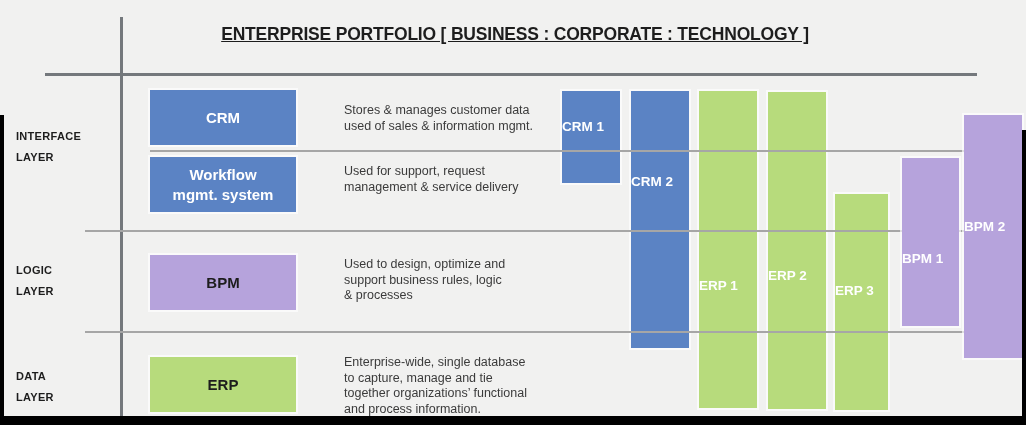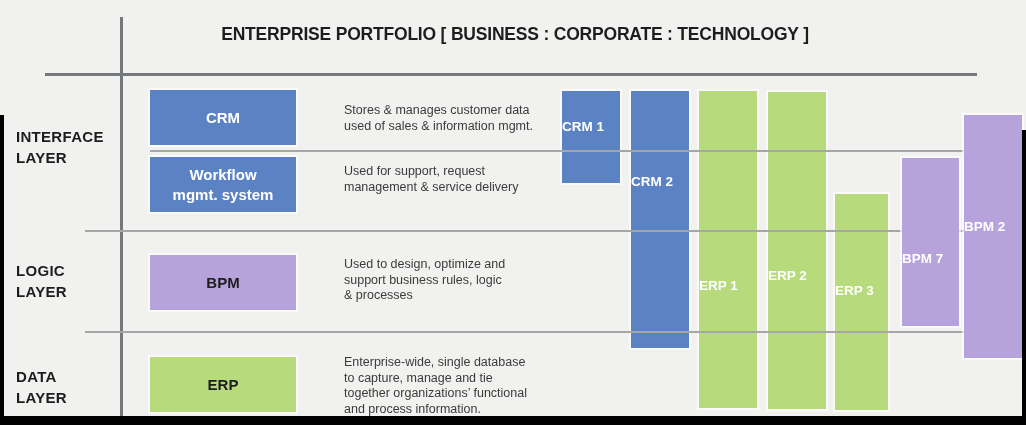--- a/index.html
+++ b/index.html
@@ -10,29 +10,30 @@
     width:1026px; height:425px;
     background: var(--bg, #f1f1f0);
     overflow:hidden;
   }
 
   .title {
     position:absolute; left:120px; top:24px; width:790px;
     text-align:center;
     font-size:17.5px; font-weight:bold; letter-spacing:-0.2px;
     color: var(--text_dark, #1d1d1d);
+    text-decoration: underline;
   }
 
   .hline { position:absolute; height:2px; background:var(--line_light,#a6a6a6); z-index:2; }
   .hline.dark { height:3px; background:var(--line_dark,#74787c); }
   .vline { position:absolute; width:3px; background:var(--line_dark,#74787c); z-index:2; }
 
   .layer-label {
     position:absolute; left:16px; width:104px;
-    font-size:15px; line-height:21px; font-weight:bold;
+    font-size:11px; line-height:21px; font-weight:bold;
     letter-spacing:0.3px; color:var(--text_dark,#1d1d1d);
     white-space:pre-line; z-index:1;
   }
 
   .sysbox {
     position:absolute; left:150px; width:146px; height:55px;
     display:flex; align-items:center; justify-content:center;
     text-align:center; font-weight:bold; font-size:15px; line-height:20px;
     box-shadow:0 0 0 2px rgba(255,255,255,0.65);
     z-index:1;
@@ -115,21 +116,21 @@
   <div class="vbar green" style="left:699px; top:91px; width:58px; height:317px;">
     <span class="bar-label" style="top:147px;margin-top:40px;">ERP 1</span>
   </div>
   <div class="vbar green" style="left:768px; top:92px; width:58px; height:317px;">
     <span class="bar-label" style="top:176px;">ERP 2</span>
   </div>
   <div class="vbar green" style="left:835px; top:194px; width:53px; height:216px;">
     <span class="bar-label" style="top:89px;">ERP 3</span>
   </div>
   <div class="vbar purple" style="left:902px; top:158px; width:57px; height:168px;">
-    <span class="bar-label" style="top:93px;">BPM 7</span>
+    <span class="bar-label" style="top:93px;">BPM 1</span>
   </div>
   <div class="vbar purple" style="left:964px; top:115px; width:58px; height:243px;">
     <span class="bar-label" style="top:104px;">BPM 2</span>
   </div>
 
   <div class="frame" style="left:0; top:115px; width:4px; height:310px;"></div>
   <div class="frame" style="left:1022px; top:130px; width:4px; height:295px;"></div>
   <div class="frame" style="left:0; top:416px; width:1026px; height:9px;"></div>
 
 </div>

